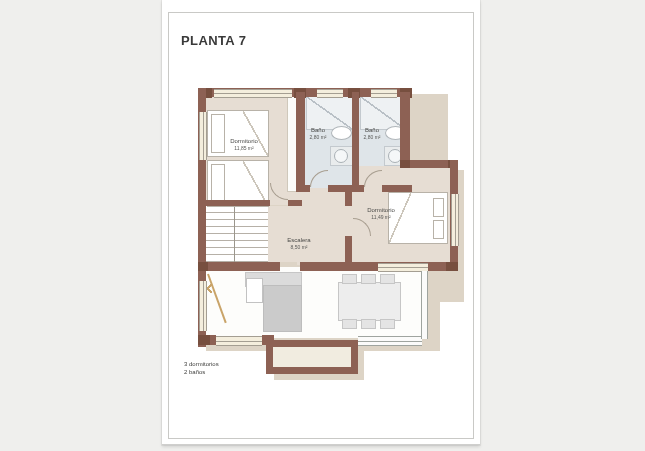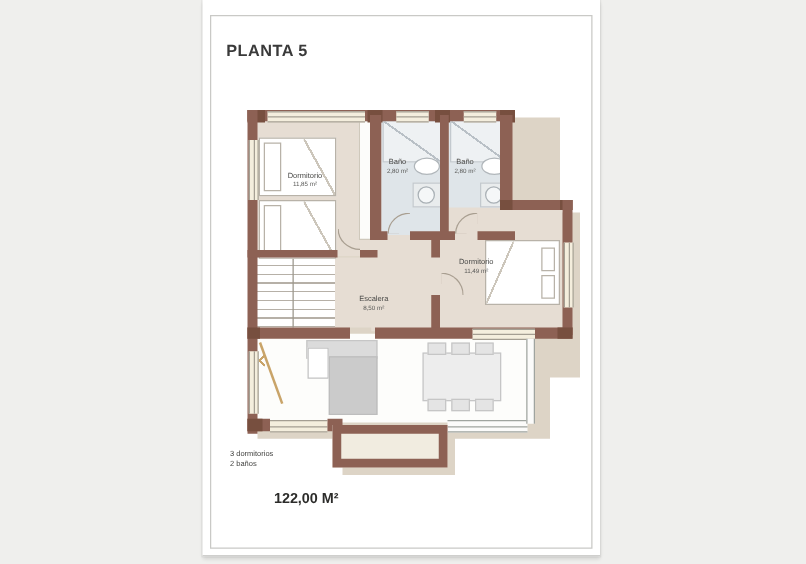--- a/index.html
+++ b/index.html
@@ -80,21 +80,21 @@
   .summary{position:absolute;left:184px;top:360px;font-size:6px;line-height:8px;color:#434341;}
   .footer{position:absolute;left:178px;top:392px;width:134px;text-align:center;color:#2c2c2a;}
   .footer .flabel{font-size:11px;font-weight:bold;letter-spacing:.2px;}
   .footer .fvalue{font-size:11.5px;font-weight:bold;margin-top:1px;}
 </style>
 </head>
 <body>
 
 <div class="page"></div>
 <div class="frame"></div>
-<h1 class="title">PLANTA 5</h1>
+<h1 class="title">PLANTA 7</h1>
 
 <div>
 
   <div class="shadow" style="left:206px;top:94px;width:242px;height:184px;"></div>
   <div class="shadow" style="left:352px;top:170px;width:112px;height:132px;"></div>
   <div class="shadow" style="left:206px;top:272px;width:234px;height:79px;"></div>
   <div class="shadow" style="left:274px;top:346px;width:90px;height:34px;"></div>
 
   <div class="fill-beige" style="left:203px;top:92px;width:96px;height:113px;"></div>
   <div class="fill-beige" style="left:267px;top:206px;width:35px;height:56px;"></div>
@@ -220,14 +220,13 @@
   <div class="watermark">
   </div>
 </div>
 
 <div class="summary">
   <div>3 dormitorios</div>
   <div>2 baños</div>
 </div>
 
 <div class="footer">
-  <div class="fvalue">122,00 M²</div>
 </div>
 
 </body></html>

